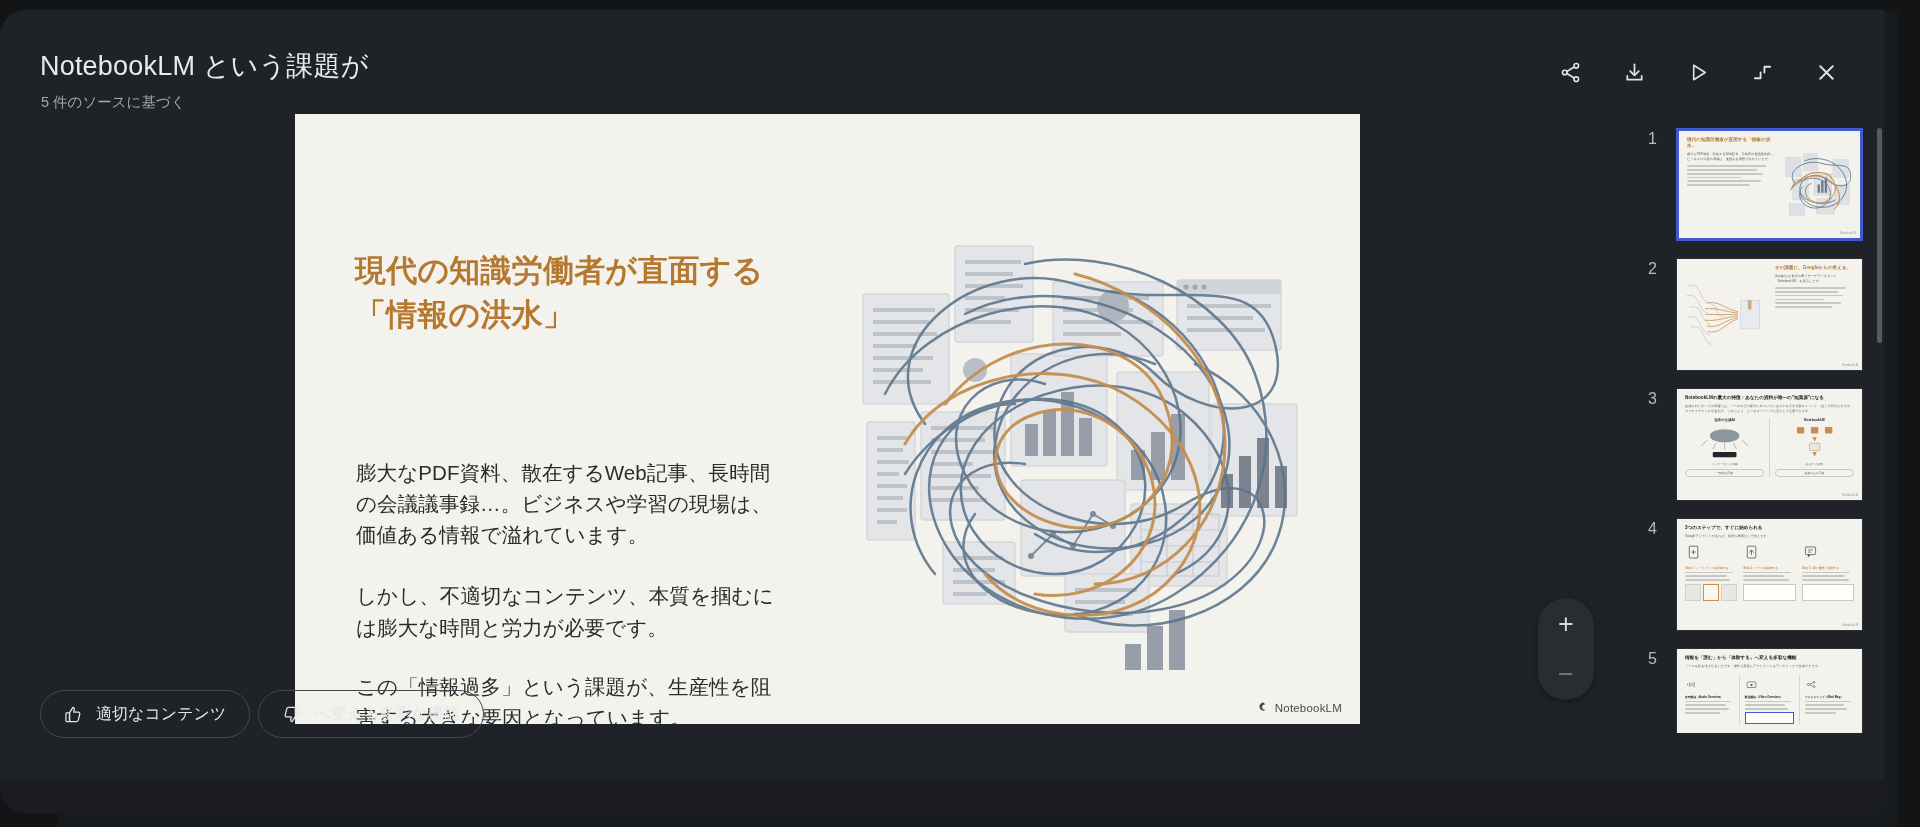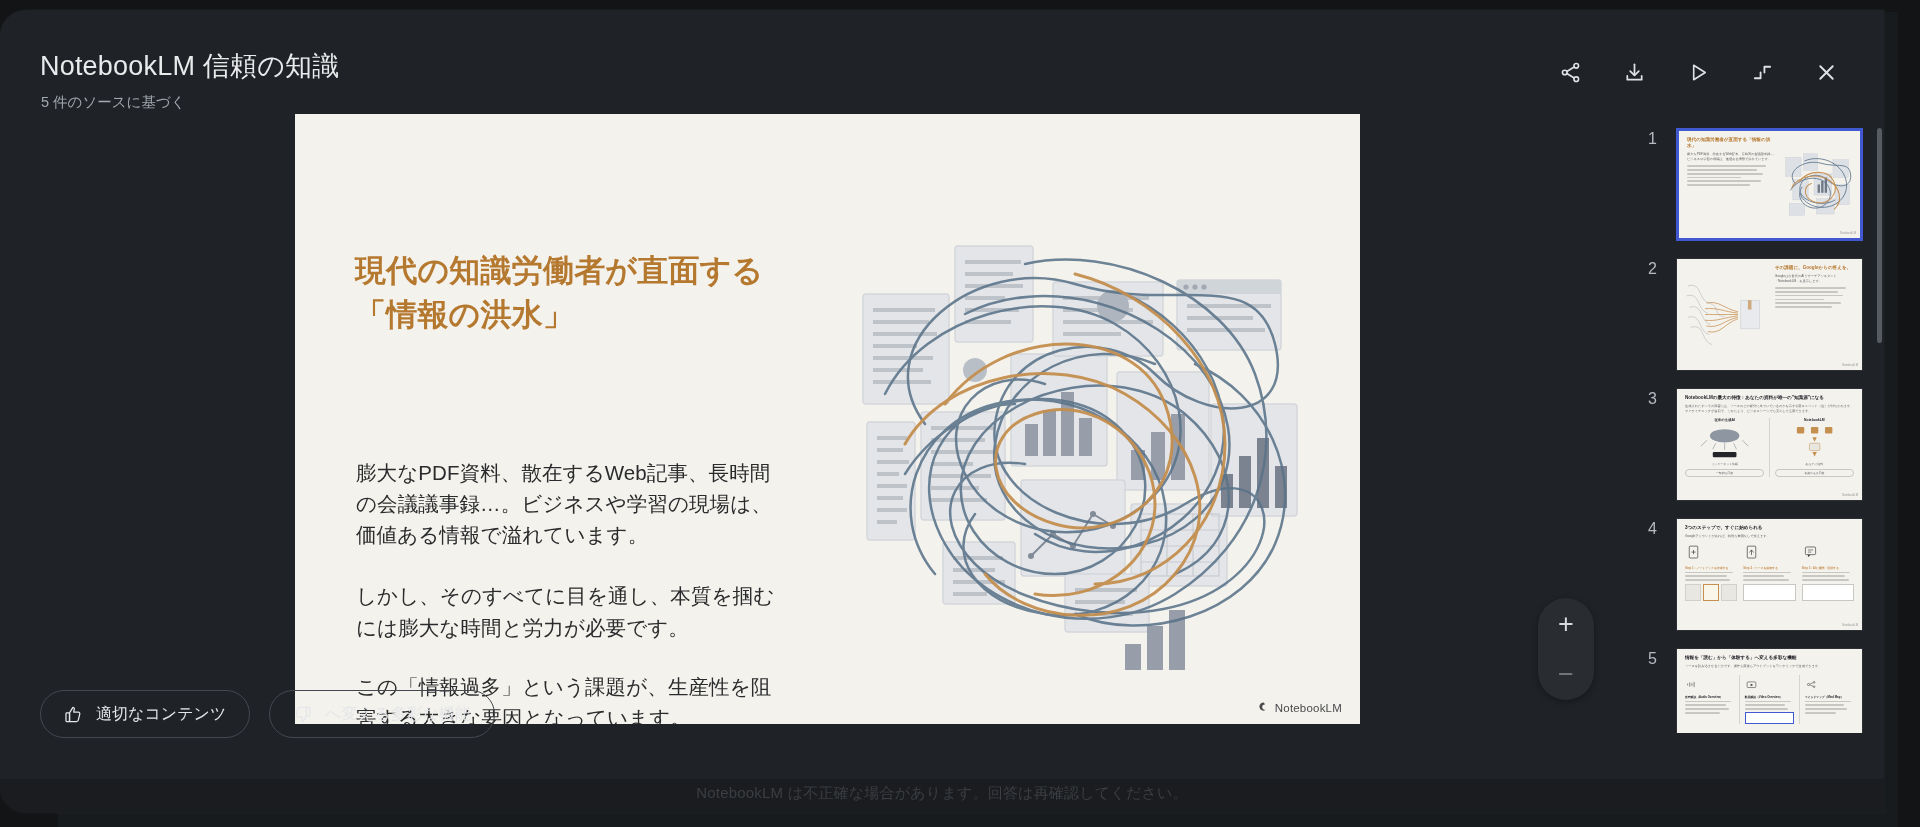--- a/index.html
+++ b/index.html
@@ -134,21 +134,21 @@
   .t-sub { font-size: 3.2px; line-height: 1.4; color: #5c5d5f; margin-top: 3px; }
   .t-orange { color: #b5782f; }
   .t-dark { color: #23242a; }
   .t-lines { margin-top: 4px; }
   .t-line { height: 1.6px; background: #c9c7c1; margin-bottom: 2.2px; border-radius: 1px; }
   .t-wm { position: absolute; right: 4px; bottom: 3px; font-size: 2.8px; color: #9b9b9b; }
 
   
   .feedback {
     position: absolute; left: 0; bottom: 56px; width: 1655px; height: 86px;
-    display: flex; align-items: center; gap: 19px; padding-left: 40px;
+    display: flex; align-items: center; gap: 8px; padding-left: 40px;
   }
   .chip {
     height: 48px; padding: 0 23px; border-radius: 24px;
     background: transparent; border: 1px solid #44484e;
     color: #e4e6e9; font-size: 16px; cursor: pointer;
     display: inline-flex; align-items: center; gap: 13px;
     font-family: inherit;
   }
   .chip svg { display: block; }
 
@@ -167,21 +167,21 @@
 <body>
 
 <div id="app">
 
   <div class="shell-ghost"></div>
   <div class="shell-notch"></div>
 
   <div class="panel">
 
     <div class="header">
-      <div class="title">NotebookLM 信頼の知識</div>
+      <div class="title">NotebookLM という課題が</div>
       <div class="subtitle">5 件のソースに基づく</div>
 
       <div class="header-actions">
         <button class="icon-btn">
           <span>
             <svg width="23" height="23" viewBox="0 0 24 24" fill="none" stroke="#dfe2e5" stroke-width="1.7" stroke-linecap="round" stroke-linejoin="round">
               <circle cx="18" cy="5" r="2.4"></circle>
                 <circle cx="6" cy="12" r="2.4"></circle>
                 <circle cx="18" cy="19" r="2.4"></circle>
               <line x1="8.2" y1="10.9" x2="15.8" y2="6.3"></line>
@@ -229,21 +229,21 @@
     </div>
 
     <div class="stage">
       <div class="slide">
         <div class="slide-inner">
 
           <div class="slide-title">現代の知識労働者が直面する「情報の洪水」</div>
 
           <div class="slide-body">
             <p class="slide-para">膨大なPDF資料、散在するWeb記事、長時間の会議議事録…。ビジネスや学習の現場は、価値ある情報で溢れています。</p>
-            <p class="slide-para">しかし、そのすべてに目を通し、本質を掴むには膨大な時間と労力が必要です。</p>
+            <p class="slide-para">しかし、不適切なコンテンツ、本質を掴むには膨大な時間と労力が必要です。</p>
             <p class="slide-para">この「情報過多」という課題が、生産性を阻害する大きな要因となっています。</p>
           </div>
 
           <div class="art">
             <svg viewBox="0 0 500 500">
               <g opacity="0.9">
 
                 <g fill="#e2e4e8" stroke="#cfd3d9" stroke-width="1.4">
                   <rect x="38" y="120" width="86" height="110" rx="3"></rect>
                   <rect x="130" y="72" width="78" height="96" rx="3"></rect>
@@ -672,16 +672,15 @@
           <svg width="19" height="19" viewBox="0 0 24 24" fill="none" stroke="#e4e6e9" stroke-width="1.6" stroke-linejoin="round" stroke-linecap="round">
             <path d="M17 3v11l-4.2 7c-1.2 0-2-1-1.8-2.2L11.7 15H6c-1.3 0-2.2-1.2-1.9-2.4l1.7-7.2C6 4.1 7.1 3 8.4 3H17z"></path>
             <rect x="17" y="3" width="4.5" height="11" rx="1"></rect>
           </svg>
         </span>
         <span>へ変える多彩な機能</span>
       </button>
     </div>
 
     <div class="bottom-band"></div>
-    <div class="disclaimer">NotebookLM は不正確な場合があります。回答は再確認してください。</div>
 
   </div>
 </div>
 
 </body></html>

